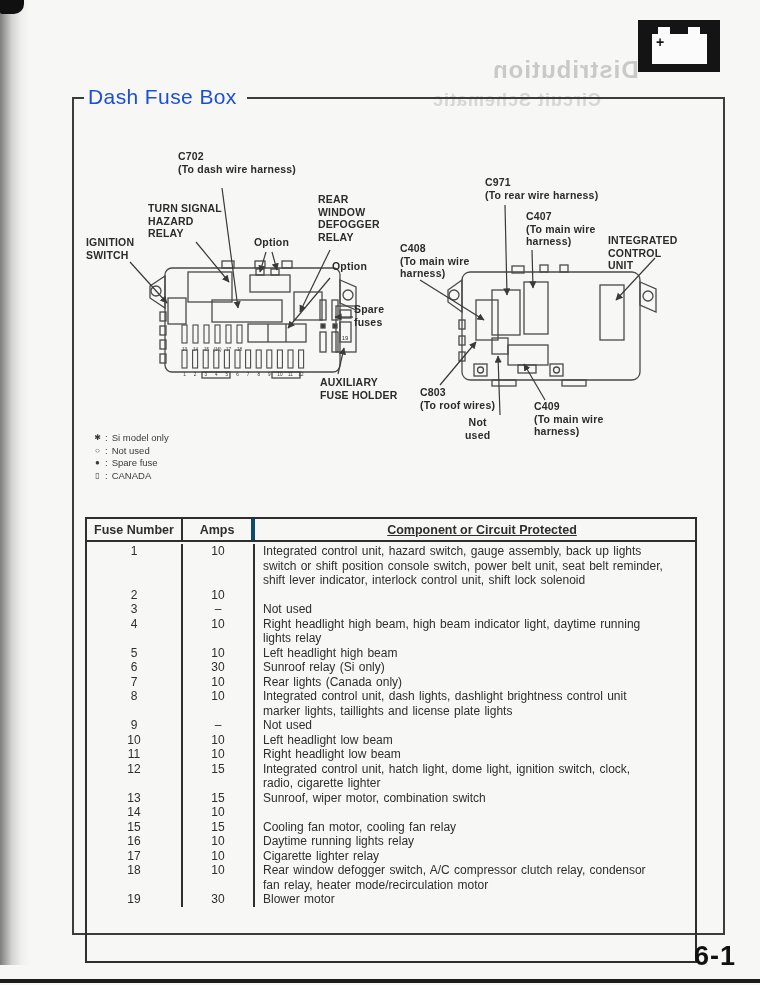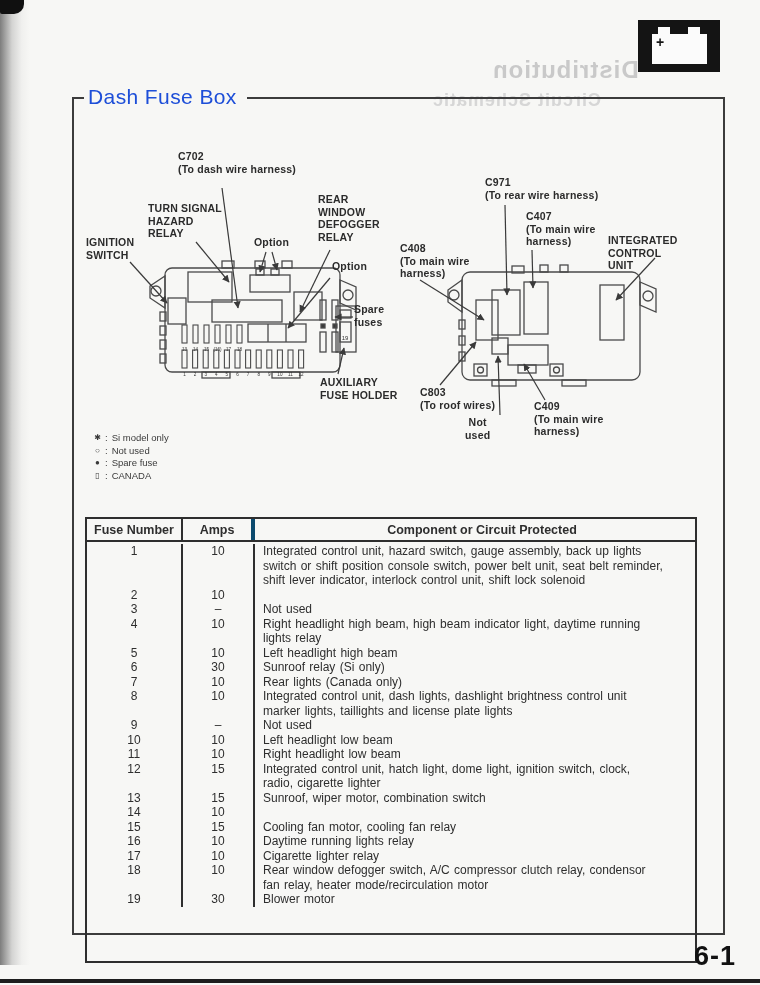--- a/index.html
+++ b/index.html
@@ -267,21 +267,21 @@
     <span class="sym">▯</span>
     <span class="sep">:</span>
     <span>CANADA</span>
   </div>
 </div>
 
 <div class="abs fuse-table">
   <div class="t-head">
     <div class="t-cell c-fuse">Fuse Number</div>
     <div class="t-cell c-amps">Amps</div>
-    <div class="t-cell c-comp" style="justify-content:center;padding-left:14px;">Component or Circuit Protected</div>
+    <div class="t-cell c-comp" style="justify-content:center;padding-left:14px;text-decoration:underline;">Component or Circuit Protected</div>
   </div>
   <div class="t-body" id="fuse-rows">
       <div class="t-row">
         <div class="t-cell c-fuse">1</div>
         <div class="t-cell c-amps">10</div>
         <div class="t-cell c-comp">Integrated control unit, hazard switch, gauge assembly, back up lights
 switch or shift position console switch, power belt unit, seat belt reminder,
 shift lever indicator, interlock control unit, shift lock solenoid</div>
       </div>
       <div class="t-row">

